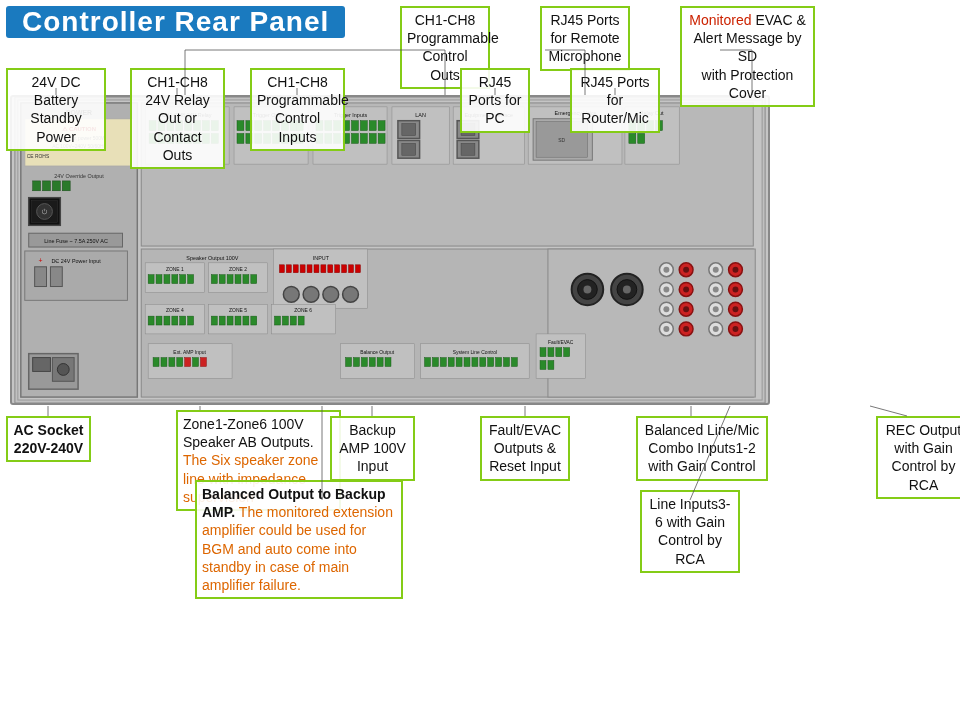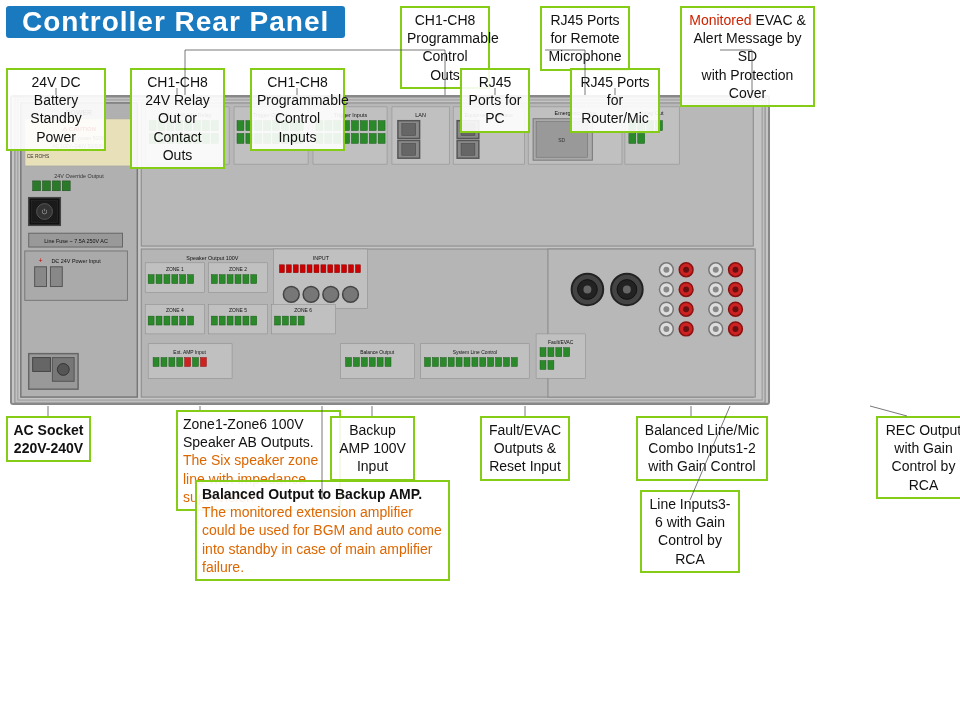--- a/index.html
+++ b/index.html
@@ -444,21 +444,21 @@
 Inputs1-2 with
 Gain Control</span>
 </div>
 
 <div class="annotation-box" style="top:416px; left:876px; width:95px;">
   <span>REC Output
 with Gain
 Control by RCA</span>
 </div>
 
-<div class="annotation-box" style="top:480px; left:195px; width:255px; text-align:left;">
+<div class="annotation-box" style="top:480px; left:195px; width:208px; text-align:left;">
   <strong>Balanced Output to Backup AMP.</strong> <span class="highlight-orange">The monitored extension amplifier could be used for BGM and auto come into standby in case of main amplifier failure.</span>
 </div>
 
 <div class="annotation-box" style="top:490px; left:640px; width:100px;">
   <span>Line Inputs3-6
 with Gain
 Control by
 RCA</span>
 </div>
 

